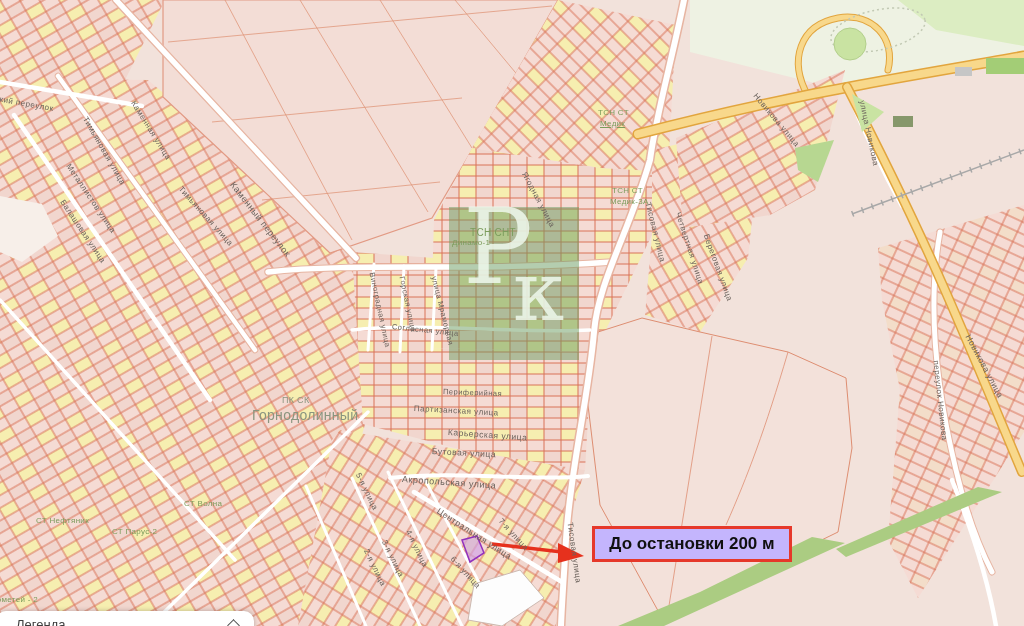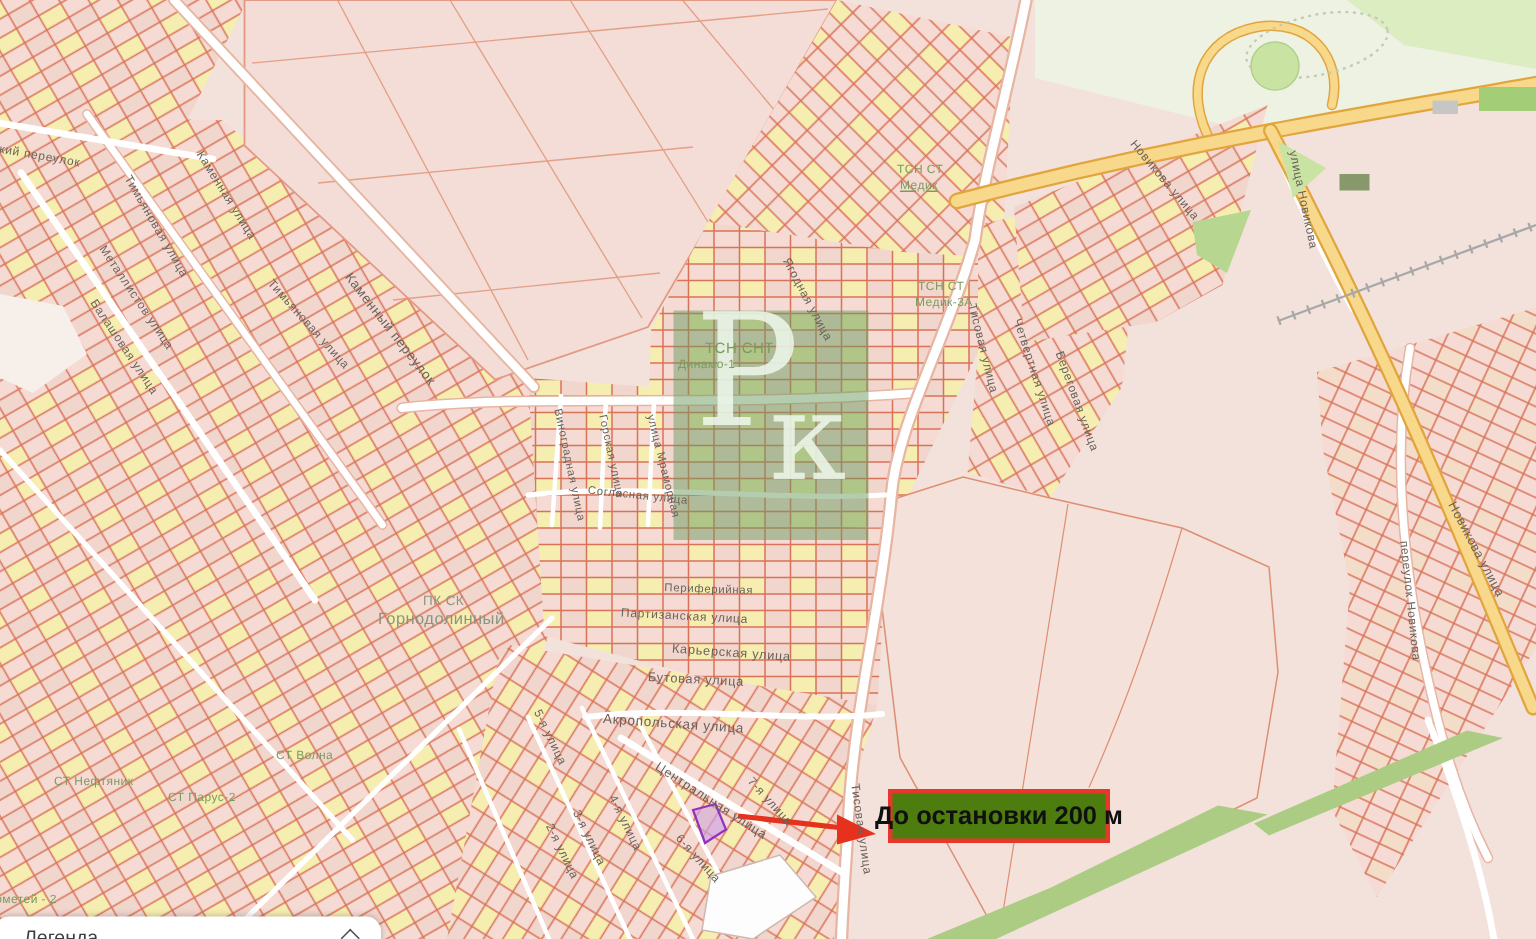--- a/index.html
+++ b/index.html
@@ -12,22 +12,22 @@
     color:rgba(238,248,236,0.85);}
   #watermark .wm1{position:absolute;left:14px;top:-12px;font-size:104px;line-height:1;}
   #watermark .wm2{position:absolute;left:64px;top:44px;font-size:82px;line-height:1;}
   
   #street-labels{position:absolute;left:0;top:0;width:1024px;height:626px;z-index:3;pointer-events:none;}
   .street-label{position:absolute;transform-origin:0 50%;white-space:nowrap;
     color:#6b625c;letter-spacing:0.5px;}
   .street-label.area{color:#7c9c5c;letter-spacing:0.3px;margin-top:40px;}
   .street-label.area-grey{color:#8a957f;letter-spacing:0.3px;}
   
-  #annotation-box{position:absolute;left:592px;top:526px;width:148px;height:36px;z-index:4;
-    background:#4d7c0f;border:3px solid #e6382a;box-sizing:border-box;
+  #annotation-box{position:absolute;left:592px;top:526px;width:200px;height:36px;z-index:4;
+    background:#c4b5fd;border:3px solid #e6382a;box-sizing:border-box;
     display:flex;align-items:center;justify-content:center;
     font-weight:bold;font-size:17px;color:#101010;white-space:nowrap;}
   
   #legend-panel{position:absolute;left:-4px;top:611px;width:258px;height:26px;z-index:5;
     background:#ffffff;border-radius:10px 10px 0 0;
     box-shadow:0 0 5px rgba(0,0,0,0.25);}
   #legend-title{position:absolute;left:20px;top:6px;font-size:13px;color:#3d3d3d;}
   #legend-chevron{position:absolute;right:16px;top:10px;width:8px;height:8px;
     border-left:1.6px solid #4a4a4a;border-top:1.6px solid #4a4a4a;transform:rotate(45deg);}
 </style>
@@ -199,21 +199,21 @@
       <span class="street-label" style="left: 408px; top: 526px; font-size: 8px; transform: rotate(64deg);">4-я улица</span>
       <span class="street-label" style="left: 452px; top: 553px; font-size: 8px; transform: rotate(48deg);">6-я улица</span>
       <span class="street-label" style="left: 500px; top: 515px; font-size: 8px; transform: rotate(48deg);">7-я улица</span>
       <span class="street-label area" style="left: 598px; top: 68px; font-size: 8px; transform: rotate(0deg);">ТСН СТ</span>
       <span class="street-label area" style="left: 600px; top: 79px; font-size: 8px; transform: rotate(0deg); text-decoration: underline;">Медик</span>
       <span class="street-label area" style="left: 612px; top: 146px; font-size: 8px; transform: rotate(0deg);">ТСН СТ</span>
       <span class="street-label area" style="left: 610px; top: 157px; font-size: 8px; transform: rotate(0deg);">Медик-3А</span>
       <span class="street-label area" style="left: 470px; top: 187px; font-size: 10px; transform: rotate(0deg);">ТСН СНТ</span>
       <span class="street-label area" style="left: 452px; top: 198px; font-size: 8px; transform: rotate(0deg);">Динамо-1</span>
       <span class="street-label area-grey" style="left: 282px; top: 395px; font-size: 9px; transform: rotate(0deg);">ПК СК</span>
-      <span class="street-label area-grey" style="left: 252px; top: 407px; font-size: 11px; transform: rotate(0deg);">Горнодолинный</span>
+      <span class="street-label area-grey" style="left: 252px; top: 407px; font-size: 14px; transform: rotate(0deg);">Горнодолинный</span>
       <span class="street-label area" style="left: 184px; top: 459px; font-size: 8px; transform: rotate(0deg);">СТ Волна</span>
       <span class="street-label area" style="left: 112px; top: 487px; font-size: 8px; transform: rotate(0deg);">СТ Парус-2</span>
       <span class="street-label area" style="left: 36px; top: 476px; font-size: 8px; transform: rotate(0deg);">СТ Нефтяник</span>
       <span class="street-label area" style="left: -14px; top: 555px; font-size: 8px; transform: rotate(0deg);">Прометей - 2</span>
     </div>
 
 <div id="annotation-box">До остановки 200 м</div>
 
 <div id="legend-panel">
   <span id="legend-title">Легенда</span>

